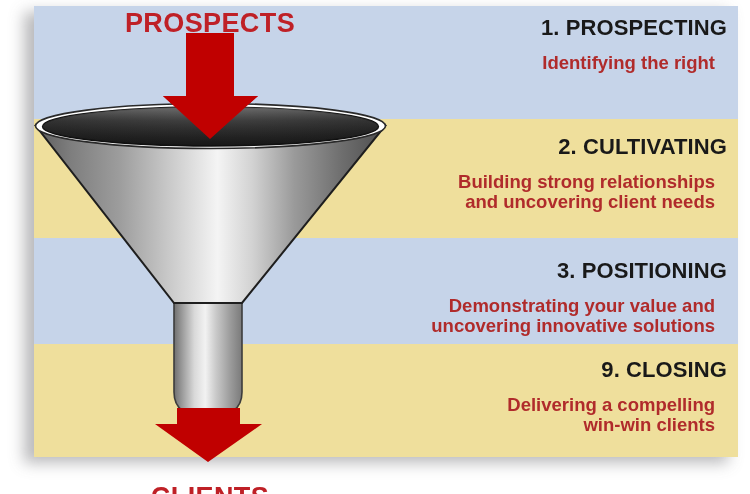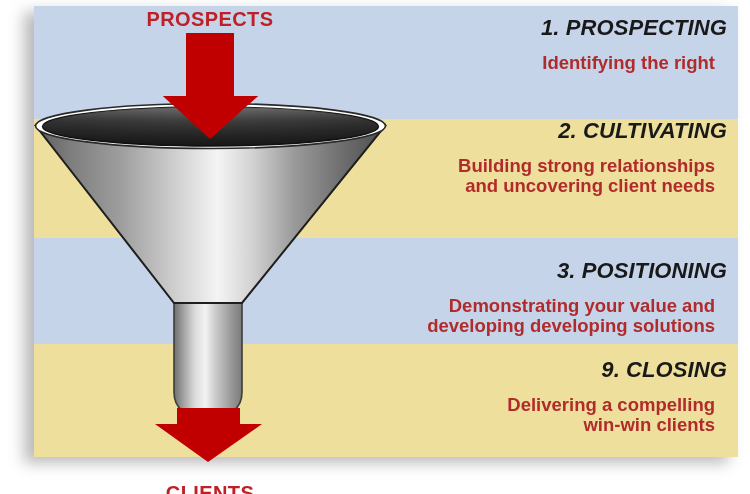--- a/index.html
+++ b/index.html
@@ -63,21 +63,20 @@
     text-align: right;
     line-height: 1.12;
   }
   .stage-title {
     font-size: 22px;
     font-weight: bold;
     color: #191919;
     letter-spacing: 0.1px;
     margin: 0 0 2px 0;
     white-space: nowrap;
-    font-style: italic;
   }
   .stage-desc {
     font-size: 18.5px;
     font-weight: bold;
     color: #b02b2b;
     margin: 12px;
   }
   .stage-desc span { display: block; white-space: nowrap; }
 
   .st-1 { top: 10px; }
@@ -93,21 +92,21 @@
     width: 750px;
     height: 494px;
     pointer-events: none;
   }
 
   
   .flow-label {
     position: absolute;
     width: 300px;
     text-align: center;
-    font-size: 20px;
+    font-size: 27px;
     font-weight: bold;
     color: #bf2026;
     letter-spacing: 0.4px;
   }
   #label-prospects { left: 60px; top: 8px; }
   #label-clients   { left: 60px; top: 482px; }
 </style>
 </head>
 <body>
 
@@ -121,33 +120,33 @@
     <div class="band blue band-3"></div>
     <div class="band sand band-4"></div>
 
     <div class="stage-text st-1" style="top:10px;">
       <div class="stage-title">1. PROSPECTING</div>
       <div class="stage-desc">
         <span>Identifying the right</span>
       </div>
     </div>
 
-    <div class="stage-text st-2" style="top:113px;">
+    <div class="stage-text st-2" style="top:129px;">
       <div class="stage-title">2. CULTIVATING</div>
       <div class="stage-desc">
         <span>Building strong relationships</span>
         <span>and uncovering client needs</span>
       </div>
     </div>
 
     <div class="stage-text st-3" style="top:253px;">
       <div class="stage-title">3. POSITIONING</div>
       <div class="stage-desc">
         <span>Demonstrating your value and</span>
-        <span>developing developing solutions</span>
+        <span>uncovering innovative solutions</span>
       </div>
     </div>
 
     <div class="stage-text st-4" style="top:352px;">
       <div class="stage-title">9. CLOSING</div>
       <div class="stage-desc">
         <span>Delivering a compelling</span>
         <span>win-win clients</span>
       </div>
     </div>

